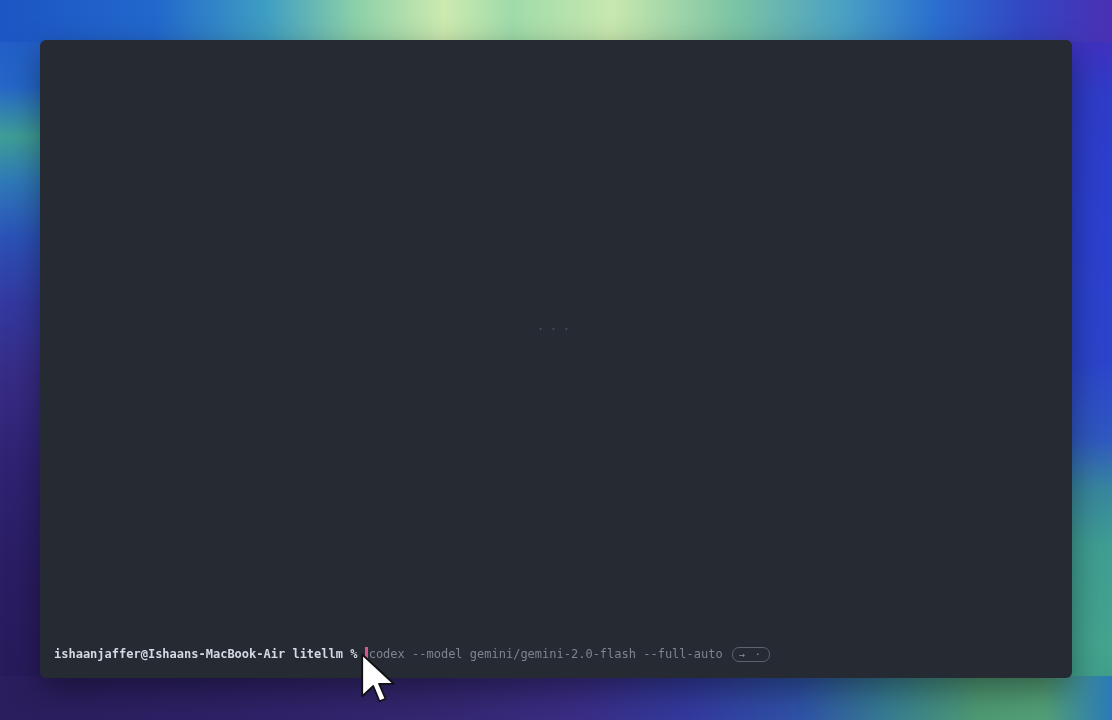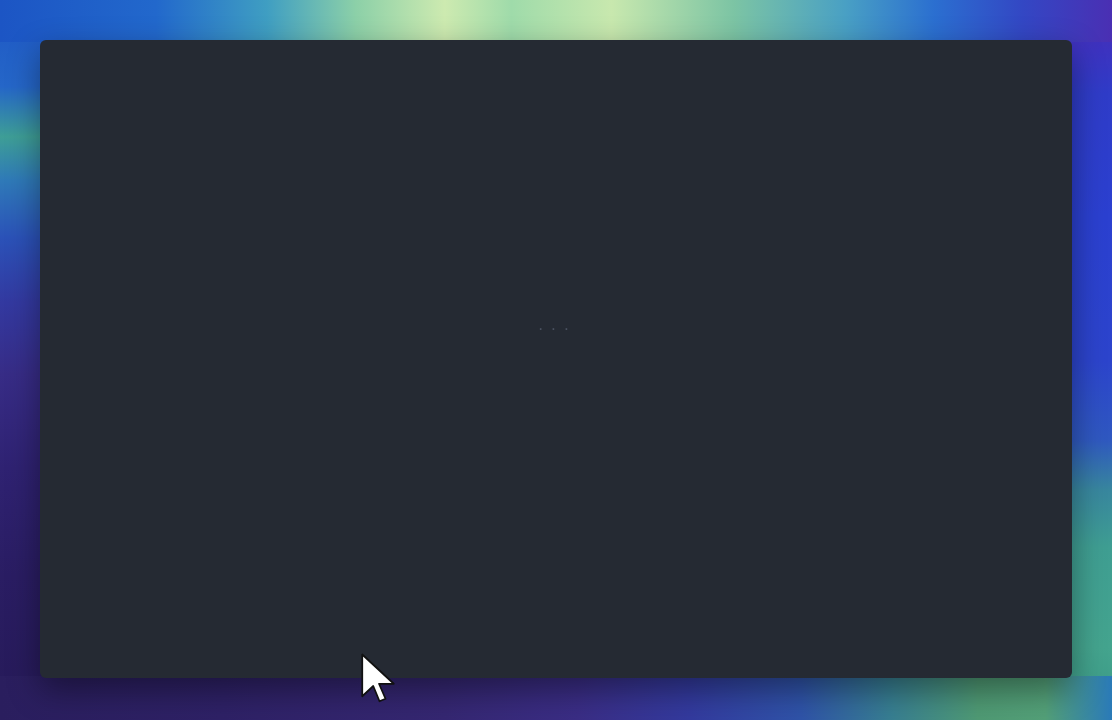--- a/index.html
+++ b/index.html
@@ -65,17 +65,23 @@
   <div class="wp-left"></div>
   <div class="wp-right"></div>
   <div class="wp-top"></div>
   <div class="wp-bottom"></div>
 </div>
 
 <div id="terminal-window" style="background-color: rgb(37, 42, 51);">
 
   <div class="ellipsis" style="color: rgb(74, 81, 95);">···</div>
 
+  <div class="prompt-line">
+    <span class="prompt-text" style="color: rgb(212, 218, 226);">ishaanjaffer@Ishaans-MacBook-Air litellm % </span>
+    <span class="caret" style="background-color: rgb(215, 84, 140);"></span>
+    <span class="suggestion-text" style="color: rgb(126, 133, 145);">codex --model gemini/gemini-2.0-flash --full-auto</span>
+    <span class="hint-badge" style="border-color: rgb(92, 100, 114);">→ ·</span>
+  </div>
 </div>
 
 <svg id="mouse-cursor" viewBox="0 0 13.6 19.8" xmlns="http://www.w3.org/2000/svg">
   <polygon points="0.5,0.5 0.5,17.2 4.9,13.1 7.4,19.2 9.8,18.2 7.2,12.2 13.1,12.2" fill="#ffffff" stroke="#111111" stroke-width="0.7" stroke-linejoin="round"></polygon>
 </svg>
 
 </body></html>

